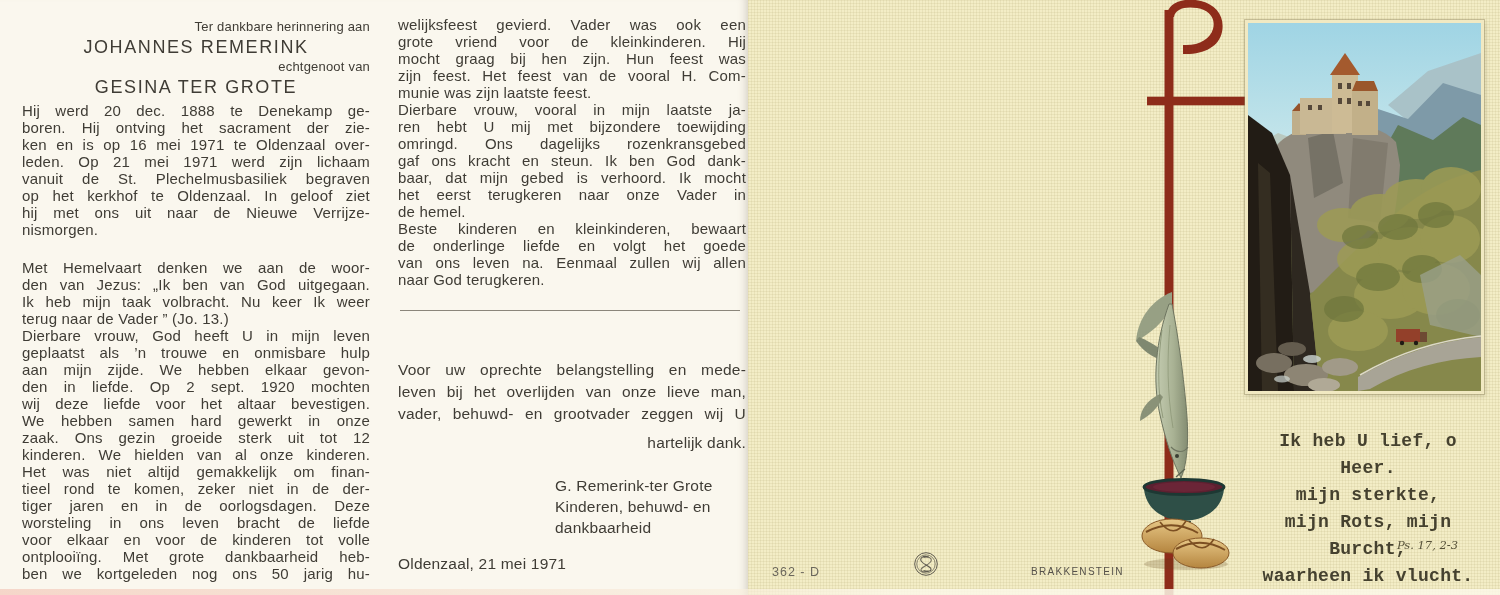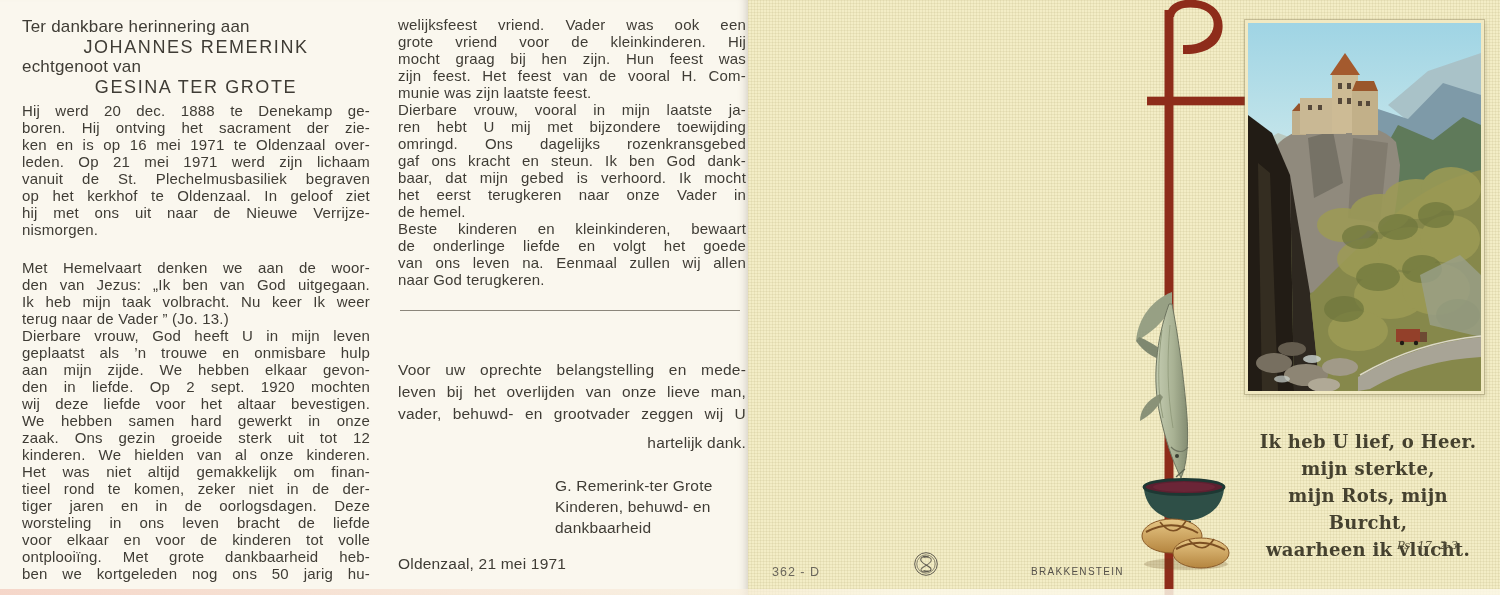--- a/index.html
+++ b/index.html
@@ -5,30 +5,30 @@
   html,body{margin:0;padding:0;background:#e8e4da;}
   .scan{position:relative;width:1500px;height:595px;overflow:hidden;
         font-family:"Liberation Sans",sans-serif;color:#3f3c35;}
   
   .card-left{position:absolute;left:0;top:0;width:748px;height:595px;
              background:#faf7ee;
              box-shadow:inset -9px 0 10px -8px rgba(120,110,90,.35);}
   .col{position:absolute;top:16px;width:348px;font-size:15px;line-height:17px;letter-spacing:.2px;}
   .col1{left:22px;}
   .col2{left:398px;}
-  .t-intro,.t-rel{text-align:left;font-size:17px;line-height:21px;}
+  .t-intro,.t-rel{text-align:right;font-size:13px;line-height:21px;}
   .t-rel{line-height:20px;}
   .t-name{text-align:center;font-size:18px;line-height:20px;letter-spacing:1.6px;}
   .para{margin:0;}
   .para.first{margin-top:5px;}
   .para.gap{margin-top:21px;}
   .jline{text-align:justify;text-align-last:justify;}
   .jline.no-j{text-align-last:left;}
   .plain .jline{text-align:left;text-align-last:left;}
-  .center-last .jline{text-align:center;text-align-last:center;}
+  .center-last .jline{text-align:center;text-align-last:center;font-family:Liberation Mono, monospace;}
   .divider{margin:22px 0 0 2px;width:340px;height:1px;background:#8b867b;}
   .thanks{margin-top:48px;font-size:15.5px;line-height:22px;}
   .thanks-closing{margin-top:7px;text-align:right;font-size:15.5px;line-height:22px;}
   .signature{margin:21px 0 0 157px;width:190px;font-size:15.5px;line-height:21px;}
   .dateline{margin-top:17px;font-size:15.5px;}
   
   .card-right{position:absolute;left:748px;top:0;width:752px;height:595px;
       background-color:#f3edc6;
       background-image:
         repeating-linear-gradient(0deg,rgba(181,170,118,.16) 0 1px,transparent 1px 3px),
@@ -94,21 +94,21 @@
           <div class="jline">tiger jaren en in de oorlogsdagen. Deze</div>
           <div class="jline">worsteling in ons leven bracht de liefde</div>
           <div class="jline">voor elkaar en voor de kinderen tot volle</div>
           <div class="jline">ontplooiïng. Met grote dankbaarheid heb-</div>
           <div class="jline">ben we kortgeleden nog ons 50 jarig hu-</div>
         </div>
     </div>
 
     <div class="col col2">
       <div class="para">
-          <div class="jline">welijksfeest vriend. Vader was ook een</div>
+          <div class="jline">welijksfeest gevierd. Vader was ook een</div>
           <div class="jline">grote vriend voor de kleinkinderen. Hij</div>
           <div class="jline">mocht graag bij hen zijn. Hun feest was</div>
           <div class="jline">zijn feest. Het feest van de vooral H. Com-</div>
           <div class="jline no-j">munie was zijn laatste feest.</div>
         </div>
       <div class="para">
           <div class="jline">Dierbare vrouw, vooral in mijn laatste ja-</div>
           <div class="jline">ren hebt U mij met bijzondere toewijding</div>
           <div class="jline">omringd. Ons dagelijks rozenkransgebed</div>
           <div class="jline">gaf ons kracht en steun. Ik ben God dank-</div>

